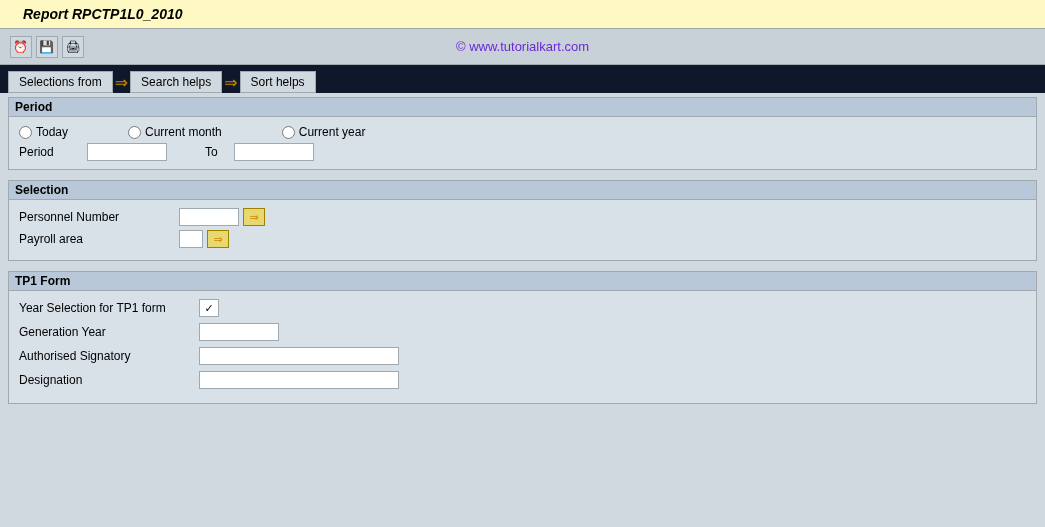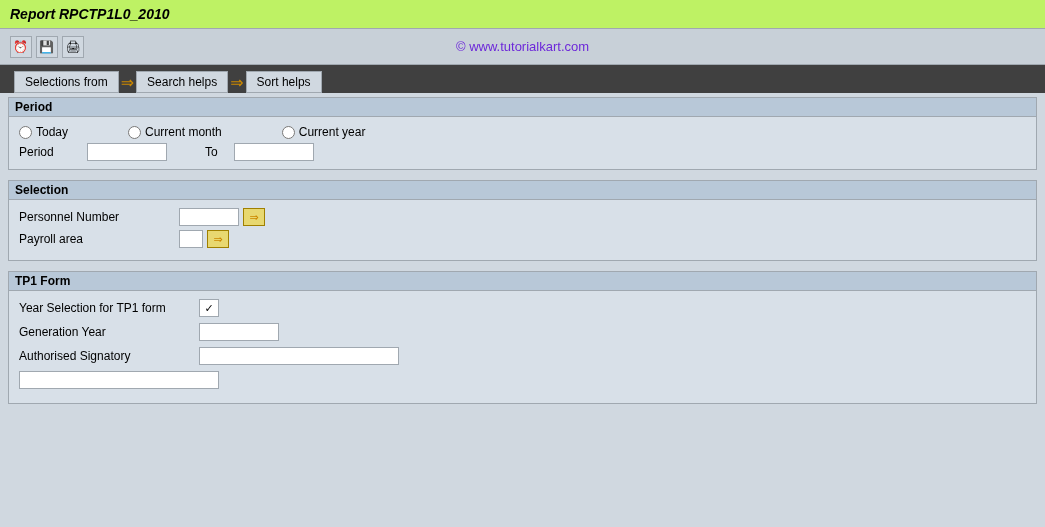--- a/index.html
+++ b/index.html
@@ -3,22 +3,22 @@
   <meta charset="utf-8">
   <style>
     * { box-sizing: border-box; margin: 0; padding: 0; }
     body {
       font-family: Arial, sans-serif;
       font-size: 12px;
       background: #d0d8e0;
       color: #000;
     }
     .title-bar {
-      background: #bef264;
-      padding: 6px 10px;
+      background: #fef9c3;
+      padding: 6px 23px;
       font-size: 14px;
       font-weight: bold;
       font-style: italic;
       border-bottom: 1px solid #a0a8b0;
     }
     .toolbar {
       background: #c8d0d8;
       padding: 4px 10px;
       display: flex;
       align-items: center;
@@ -43,22 +43,22 @@
       height: 22px;
       background: #d0d8e0;
       border: 1px solid #a0a8b0;
       display: flex;
       align-items: center;
       justify-content: center;
       cursor: pointer;
       font-size: 12px;
     }
     .tab-bar {
-      background: #404040;
-      padding: 6px 10px 0 14px;
+      background: #0f172a;
+      padding: 6px 10px 0 8px;
       display: flex;
       align-items: center;
       gap: 2px;
     }
     .tab-btn {
       background: #d0d8e0;
       border: 1px solid #a0a8b0;
       padding: 3px 10px;
       cursor: pointer;
       font-size: 12px;
@@ -285,18 +285,19 @@
         <span class="tp1-label">Generation Year</span>
         <input type="text" class="tp1-input tp1-input-sm" value="" style="">
       </div>
 
       <div class="tp1-row">
         <span class="tp1-label">Authorised Signatory</span>
         <input type="text" class="tp1-input" value="" style="">
       </div>
 
       <div class="tp1-row">
+        <span class="tp1-label">Designation</span>
         <input type="text" class="tp1-input" value="" style="">
       </div>
     </div>
   </div>
 
 </div>
 
 </body></html>

